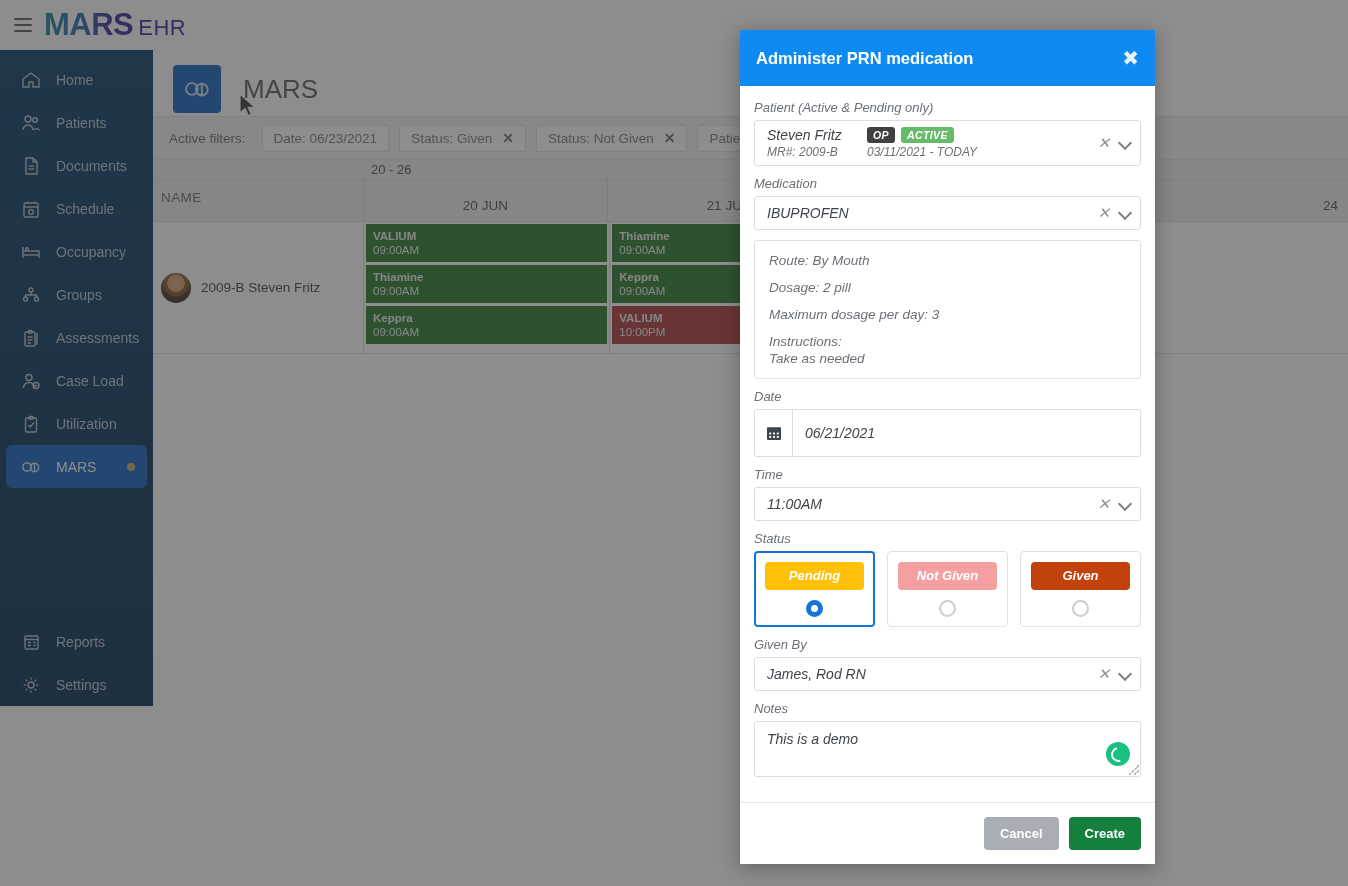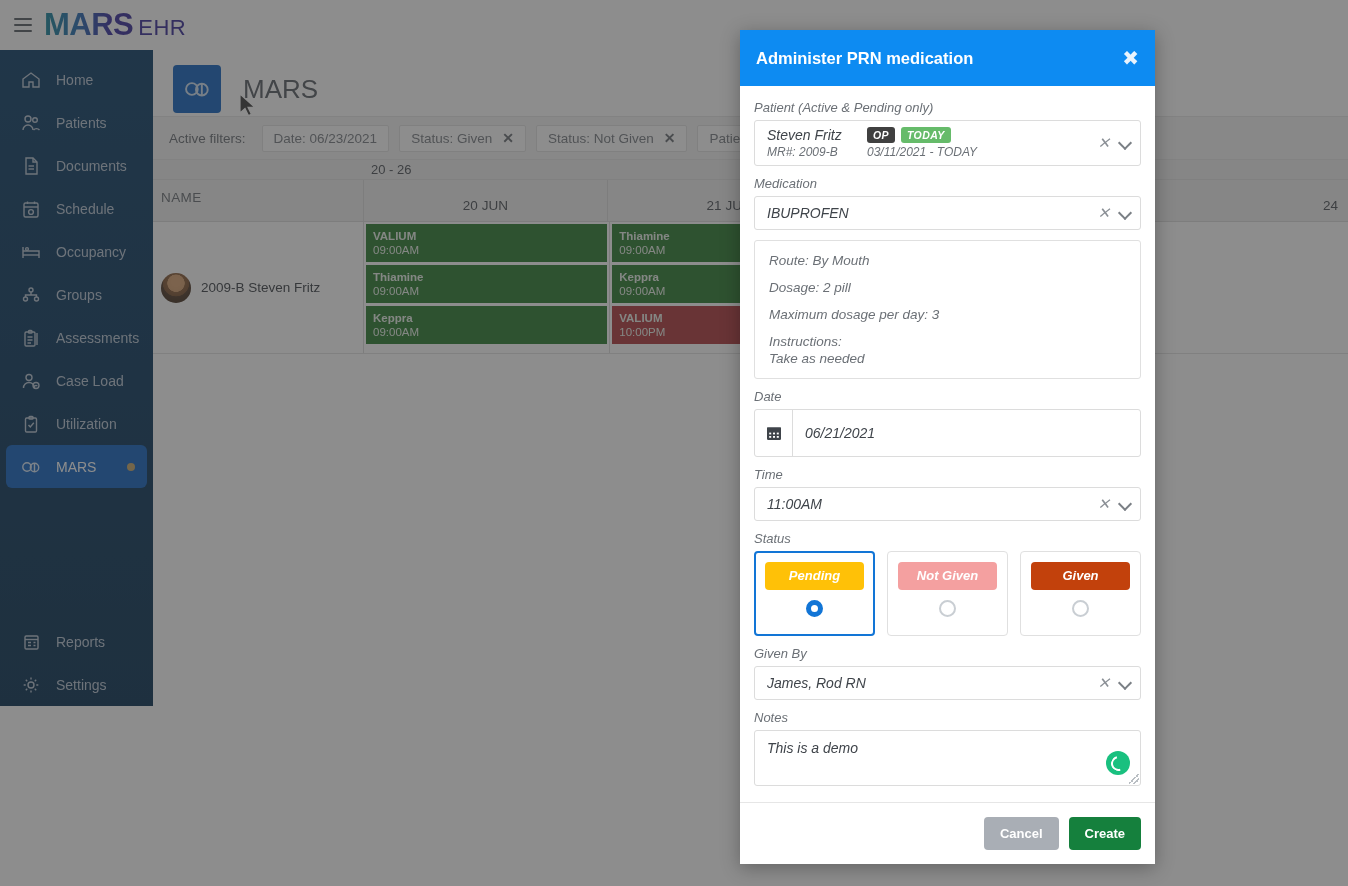--- a/index.html
+++ b/index.html
@@ -185,21 +185,21 @@
     width: 38px; flex: 0 0 38px; display: flex; align-items: center; justify-content: center;
     border-right: 1px solid #dcdcdc; cursor: pointer;
   }
   .date-ico svg { fill: #3f444a; }
   .date-val { flex: 1; display: flex; align-items: center; padding-left: 12px; font-size: 14px; color: #3f444a; }
 
   
   #status-row { display: flex; gap: 12px; }
   .status-card {
     flex: 1 1 0; border: 1px solid #e0e0e0; border-radius: 4px;
-    padding: 10px 10px 18px 10px; text-align: center; cursor: pointer; background: #fff;
+    padding: 10px 10px 9px 10px; text-align: center; cursor: pointer; background: #fff;
   }
   .status-card.selected { border: 2px solid #1275d6; padding: 9px 9px 8px 9px; }
   .status-pill {
     border-radius: 4px; color: #ffffff; font-weight: bold; font-size: 13px;
     padding: 6px 0 7px 0; margin-bottom: 10px;
   }
   .pill-pending { background: #ffc107; }
   .pill-notgiven { background: #f4a0a0; }
   .pill-given { background: #c2410c; }
   .radio { width: 17px; height: 17px; border-radius: 50%; border: 2px solid #c9ced3; margin: 0 auto; }
@@ -486,21 +486,21 @@
 
     <div id="modal-body">
 
       <div class="fld">
         <div class="fld-label">Patient (Active &amp; Pending only)</div>
         <div class="sel-box" id="patient-box">
           <div class="pt-grid">
             <div class="pt-name">Steven Fritz</div>
             <div class="pt-badges">
               <span class="badge op">OP</span>
-              <span class="badge active">TODAY</span>
+              <span class="badge active">ACTIVE</span>
             </div>
             <div class="pt-mr">MR#: 2009-B</div>
             <div class="pt-date">03/11/2021 - TODAY</div>
           </div>
           <span class="sel-x">✕</span>
           <span class="sel-caret"></span>
         </div>
       </div>
 
       <div class="fld">

